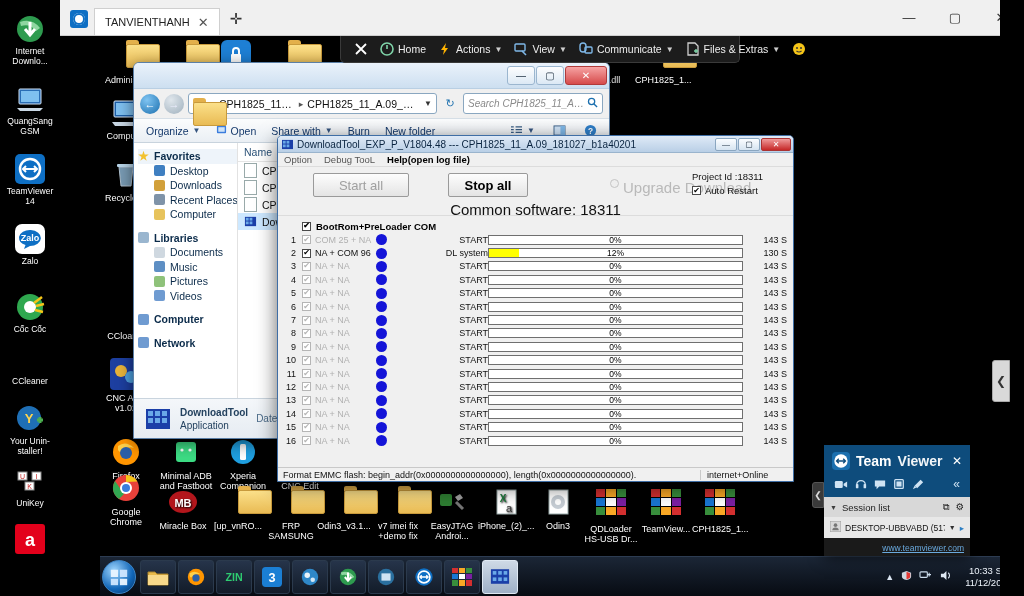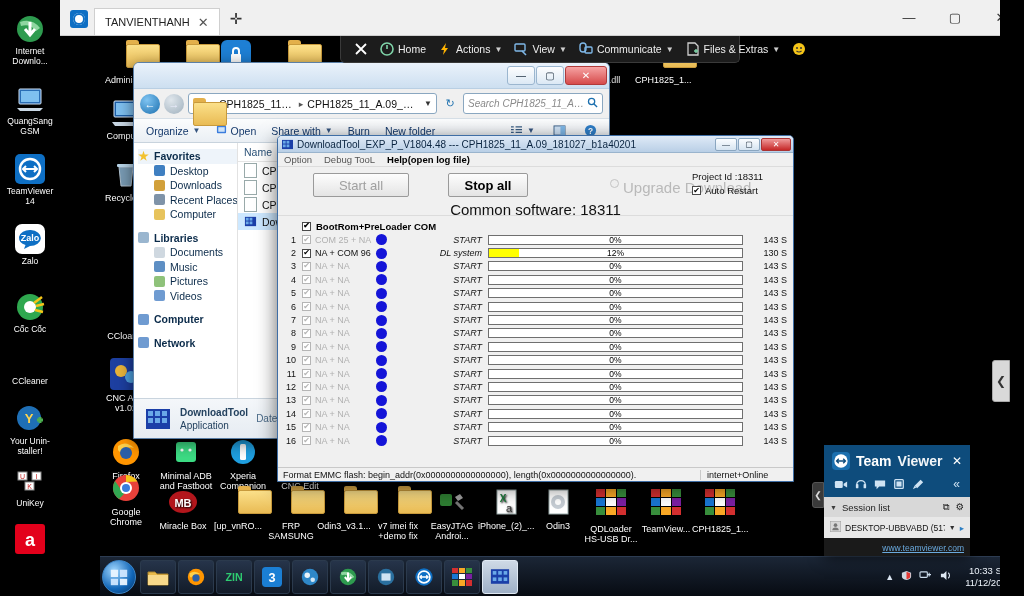--- a/index.html
+++ b/index.html
@@ -195,21 +195,21 @@
   .common { position:absolute; left:0; right:0; text-align:center; font-size:15px; color:#111; }
 
   .dl-grid { flex:1; background:#f0f0f0; border-top:1px solid #dcdcdc; padding:3px 6px 0 6px; overflow:hidden; }
   .grid-hdr { display:flex; align-items:center; gap:5px; height:14px; padding-left:18px; font-weight:bold; font-size:9.5px; }
   .grow { display:flex; align-items:center; height:13.4px; font-size:9px; }
   .g-num { width:18px; text-align:right; padding-right:6px; color:#111; }
   .g-com { width:74px; display:flex; align-items:center; gap:4px; color:#111; }
   .g-com.dim { color:#b0b0b0; }
   .g-dot { width:34px; display:flex; align-items:center; justify-content:flex-start; }
   .dot { width:11px;height:11px;border-radius:50%;background:#1414d8; display:block; }
-  .g-state { width:78px; text-align:right; padding-right:6px; color:#111;font-style:italic; }
+  .g-state { width:78px; text-align:right; padding-right:0; color:#111; }
   .g-bar { flex:1; height:10px; border:1px solid #6f6f6f; background:#fff; position:relative; }
   .g-bar .fill { position:absolute; left:0; top:0; bottom:0; background:#ffff00; }
   .g-bar .pct { position:absolute; inset:0; display:flex; align-items:center; justify-content:center;
     font-size:8.5px; color:#000; }
   .g-time { width:44px; text-align:right; color:#111; }
 
   .dl-status { height:14px; background:#f0f0f0; border-top:1px solid #c9c9c9;
     display:flex; align-items:center; font-size:9px; color:#111; }
   .dl-status .left { flex:1; padding-left:5px; border-right:1px solid #c9c9c9; white-space:nowrap; overflow:hidden; }
   .dl-status .right { width:92px; padding-left:6px; }

